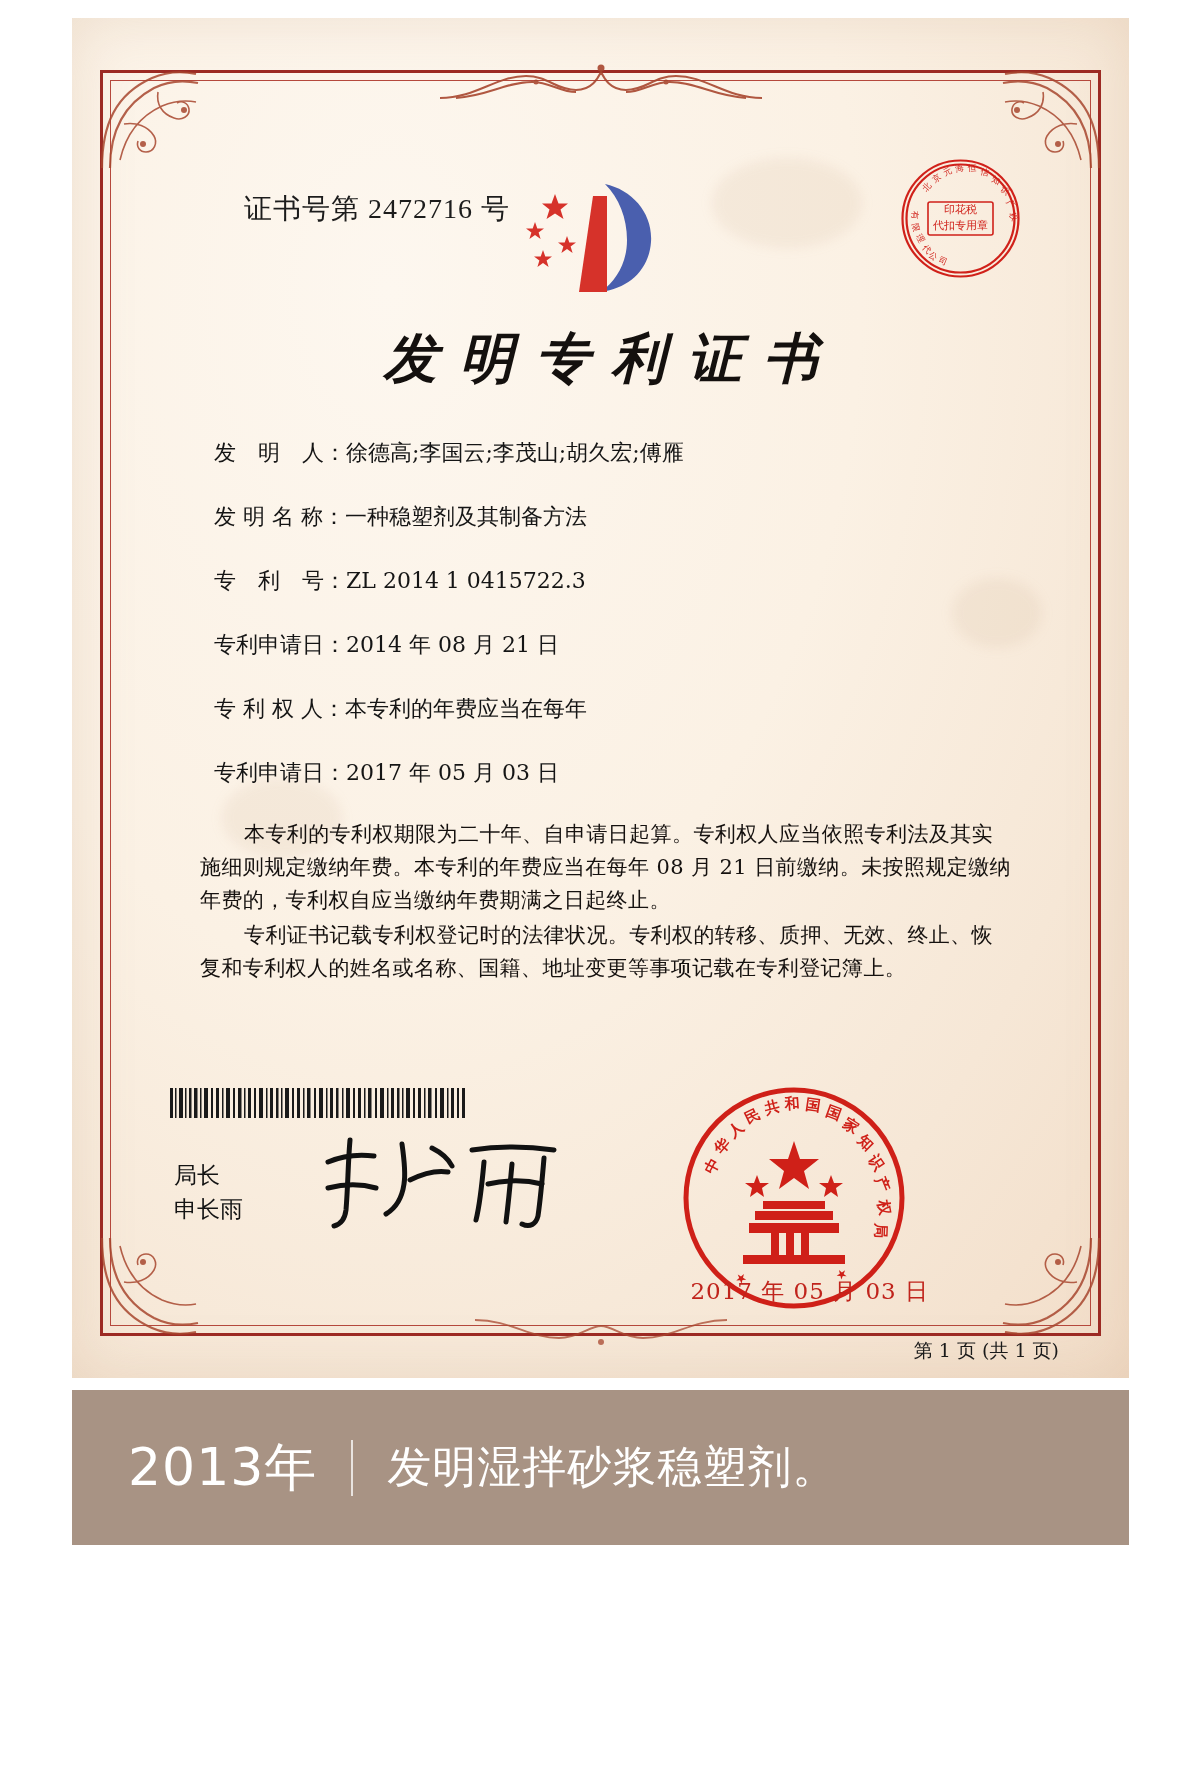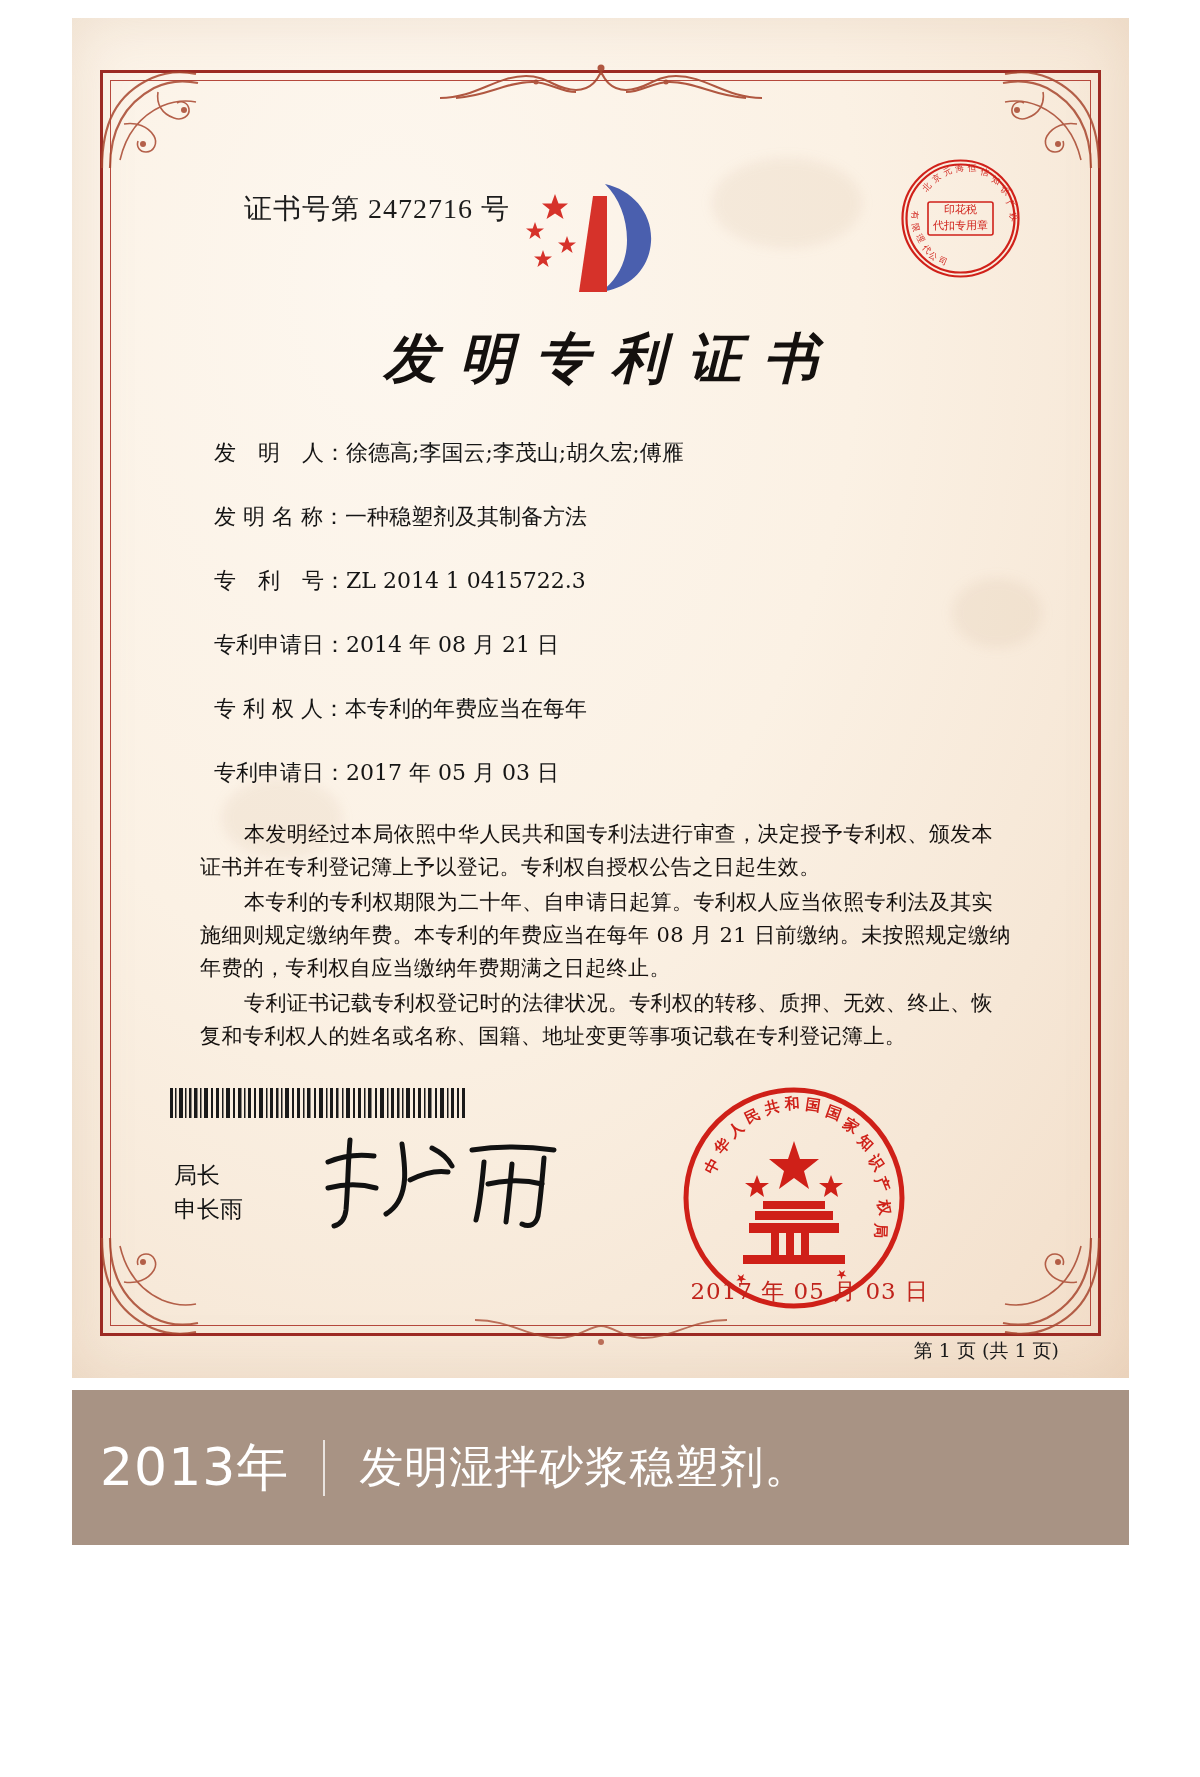--- a/index.html
+++ b/index.html
@@ -252,21 +252,21 @@
   
   .caption-bar {
     position: absolute;
     left: 72px;
     top: 1390px;
     width: 1057px;
     height: 155px;
     background: #a89384;
     display: flex;
     align-items: center;
-    padding-left: 28px;
+    padding-left: 56px;
     box-sizing: border-box;
   }
   .caption-year {
     font-size: 52px;
     color: #ffffff;
     font-family: "DejaVu Sans", "Liberation Sans", sans-serif;
     letter-spacing: 1px;
   }
   .caption-div {
     width: 2px;
@@ -425,21 +425,20 @@
           <span class="lbl">专 利 权 人：</span>
           <span class="val">本专利的年费应当在每年</span>
         </div>
         <div class="field">
           <span class="lbl">专利申请日：</span>
           <span class="val">2017 年 05 月 03 日</span>
         </div>
       </div>
 
       <div class="paras">
-        <p>本发明经过本局依照中华人民共和国专利法进行审查，决定授予专利权、颁发本证书并在专利登记簿上予以登记。专利权自授权公告之日起生效。</p>
         <p>本专利的专利权期限为二十年、自申请日起算。专利权人应当依照专利法及其实施细则规定缴纳年费。本专利的年费应当在每年 08 月 21 日前缴纳。未按照规定缴纳年费的，专利权自应当缴纳年费期满之日起终止。</p>
         <p>专利证书记载专利权登记时的法律状况。专利权的转移、质押、无效、终止、恢复和专利权人的姓名或名称、国籍、地址变更等事项记载在专利登记簿上。</p>
       </div>
 
       <div class="barcode">
         <svg viewBox="0 0 300 30" preserveAspectRatio="none">
           <g fill="#1a1a1a">
             <rect x="0" y="0" width="3" height="30"></rect>
               <rect x="5" y="0" width="1.5" height="30"></rect>
             <rect x="9" y="0" width="4" height="30"></rect>

